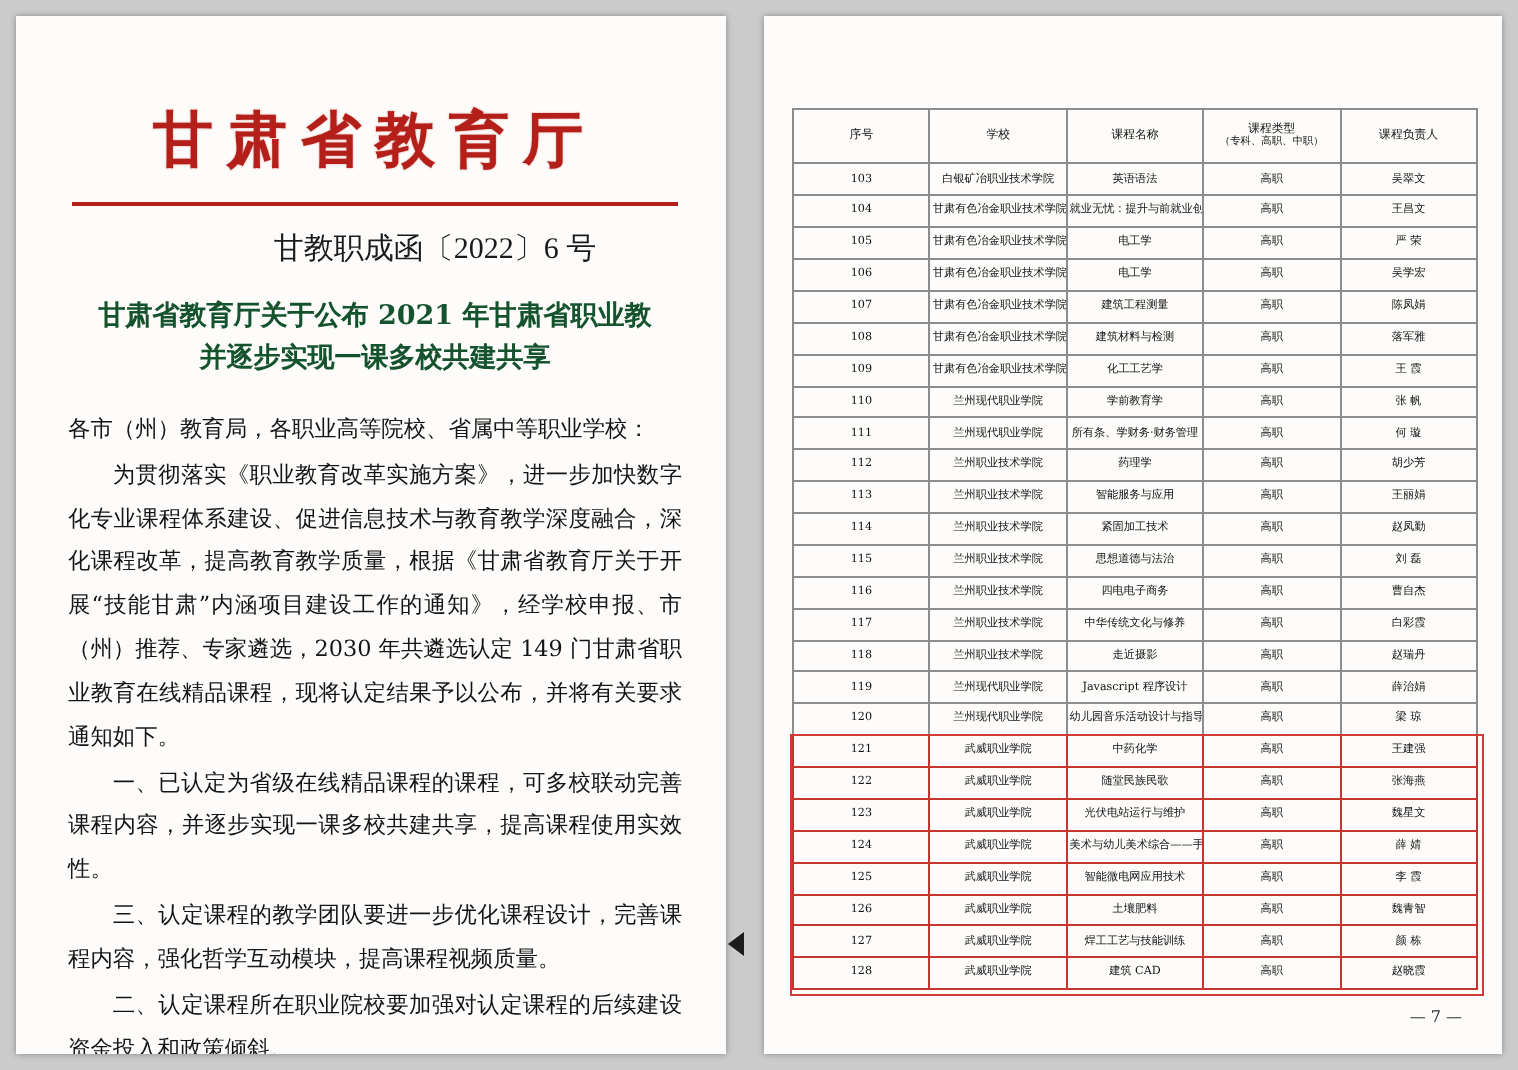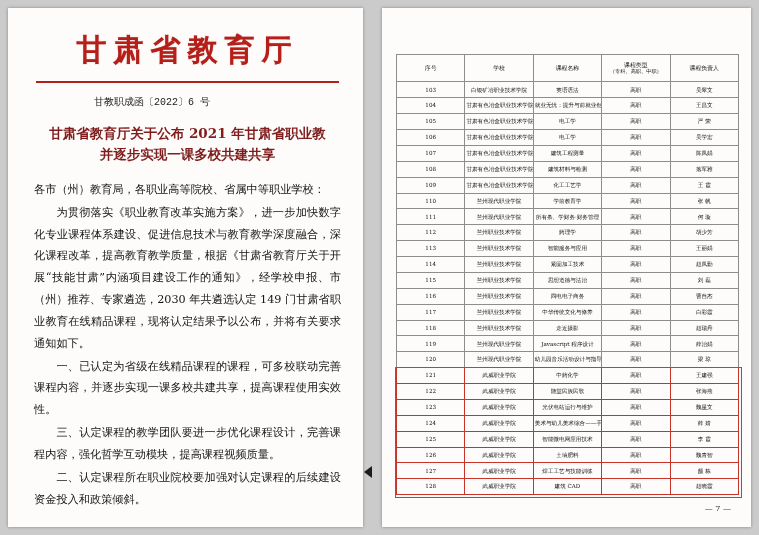--- a/index.html
+++ b/index.html
@@ -46,41 +46,43 @@
     right: 22px;
     bottom: 12px;
   }
   .masthead {
     text-align: center;
     color: #b51f1a;
     font-family: "DejaVu Serif", "Liberation Serif", serif;
     font-weight: bold;
     font-size: 30px;
     letter-spacing: 7px;
+    margin-top: 20px;
     text-shadow: 0 0 1px rgba(181,31,26,0.5);
   }
   .masthead-rule {
     margin: 10px 2px 0 2px;
     border-top: 2px solid #b51f1a;
   }
   .docnum {
     margin-top: 12px;
-    font-family: Liberation Mono, monospace;
-    font-size: 10px;
+    text-align: center;
+    font-family: Liberation Serif, serif;
+    font-size: 15px;
     color: #1a1a1a;
     padding-left: 60px;
   }
   .doctitle {
     margin-top: 14px;
     text-align: center;
     font-family: "DejaVu Serif", "Liberation Serif", serif;
     font-weight: bold;
     font-size: 13.5px;
     line-height: 1.55;
-    color: #7f1d1d;
+    color: #14532d;
   }
   .body-text {
     margin-top: 14px;
     font-family: "DejaVu Serif", "Liberation Serif", serif;
     font-size: 11.2px;
     line-height: 1.95;
     color: #141414;
     text-align: justify;
   }
   .body-text p {

